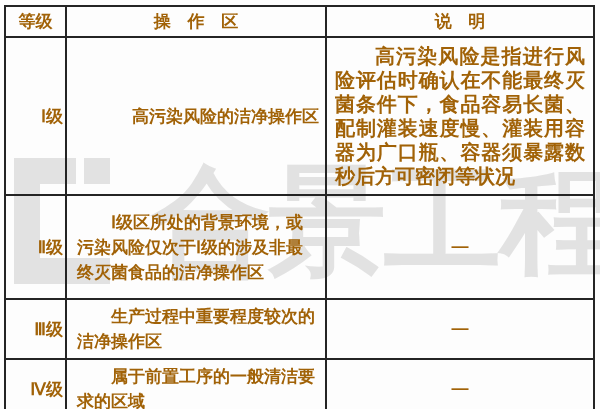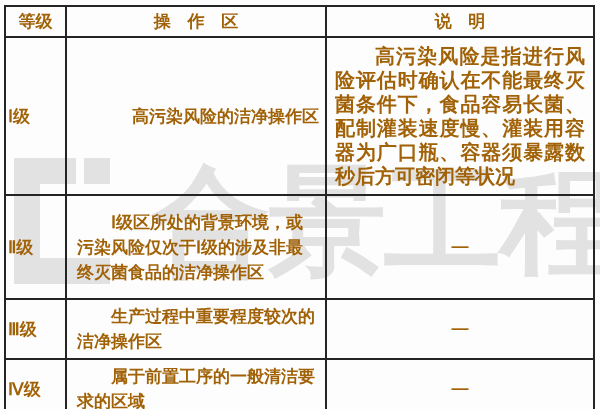--- a/index.html
+++ b/index.html
@@ -67,21 +67,21 @@
   tr.r2  { height: 104px; }
   tr.r3  { height: 58px; }
   tr.r4  { height: 60px; }
 
   .doc-table th {
     font-size: 17px;
     text-align: center;
     word-spacing: 12px;
   }
   .level-cell {
-    text-align: left;
+    text-align: right;
     font-size: 17px;
     padding: 2px;
   }
   .zone-center {
     text-align: right;
     font-size: 17px;
     padding: 2px 6px;
   }
   .zone-indent {
     font-size: 17px;

